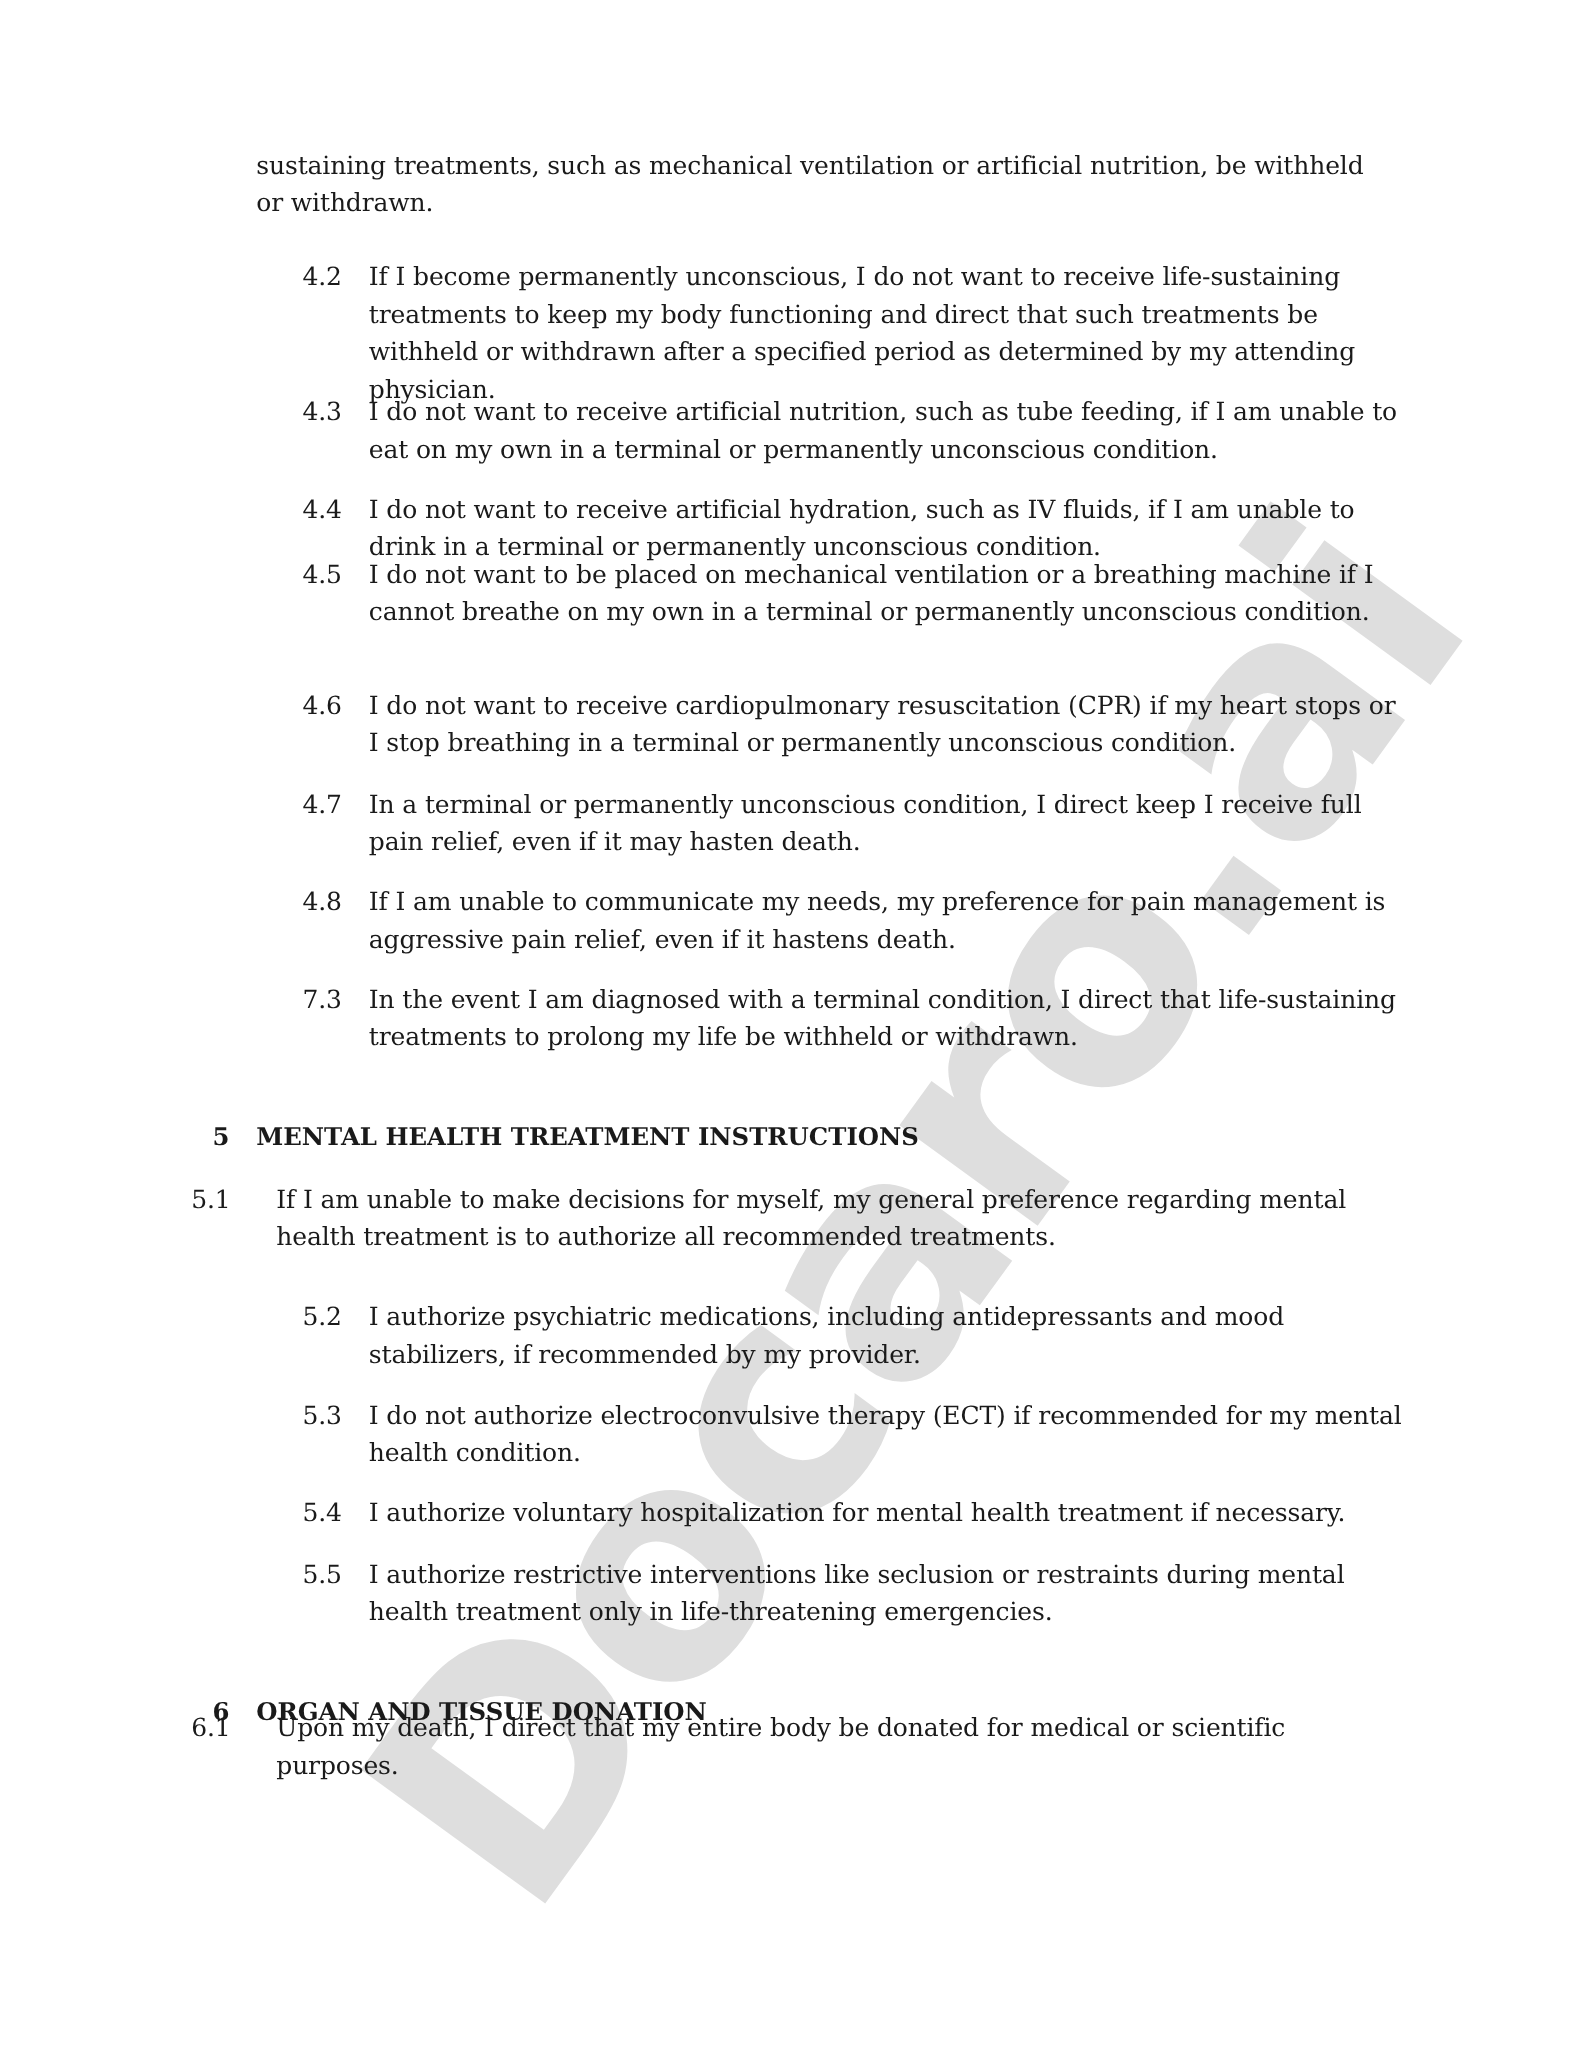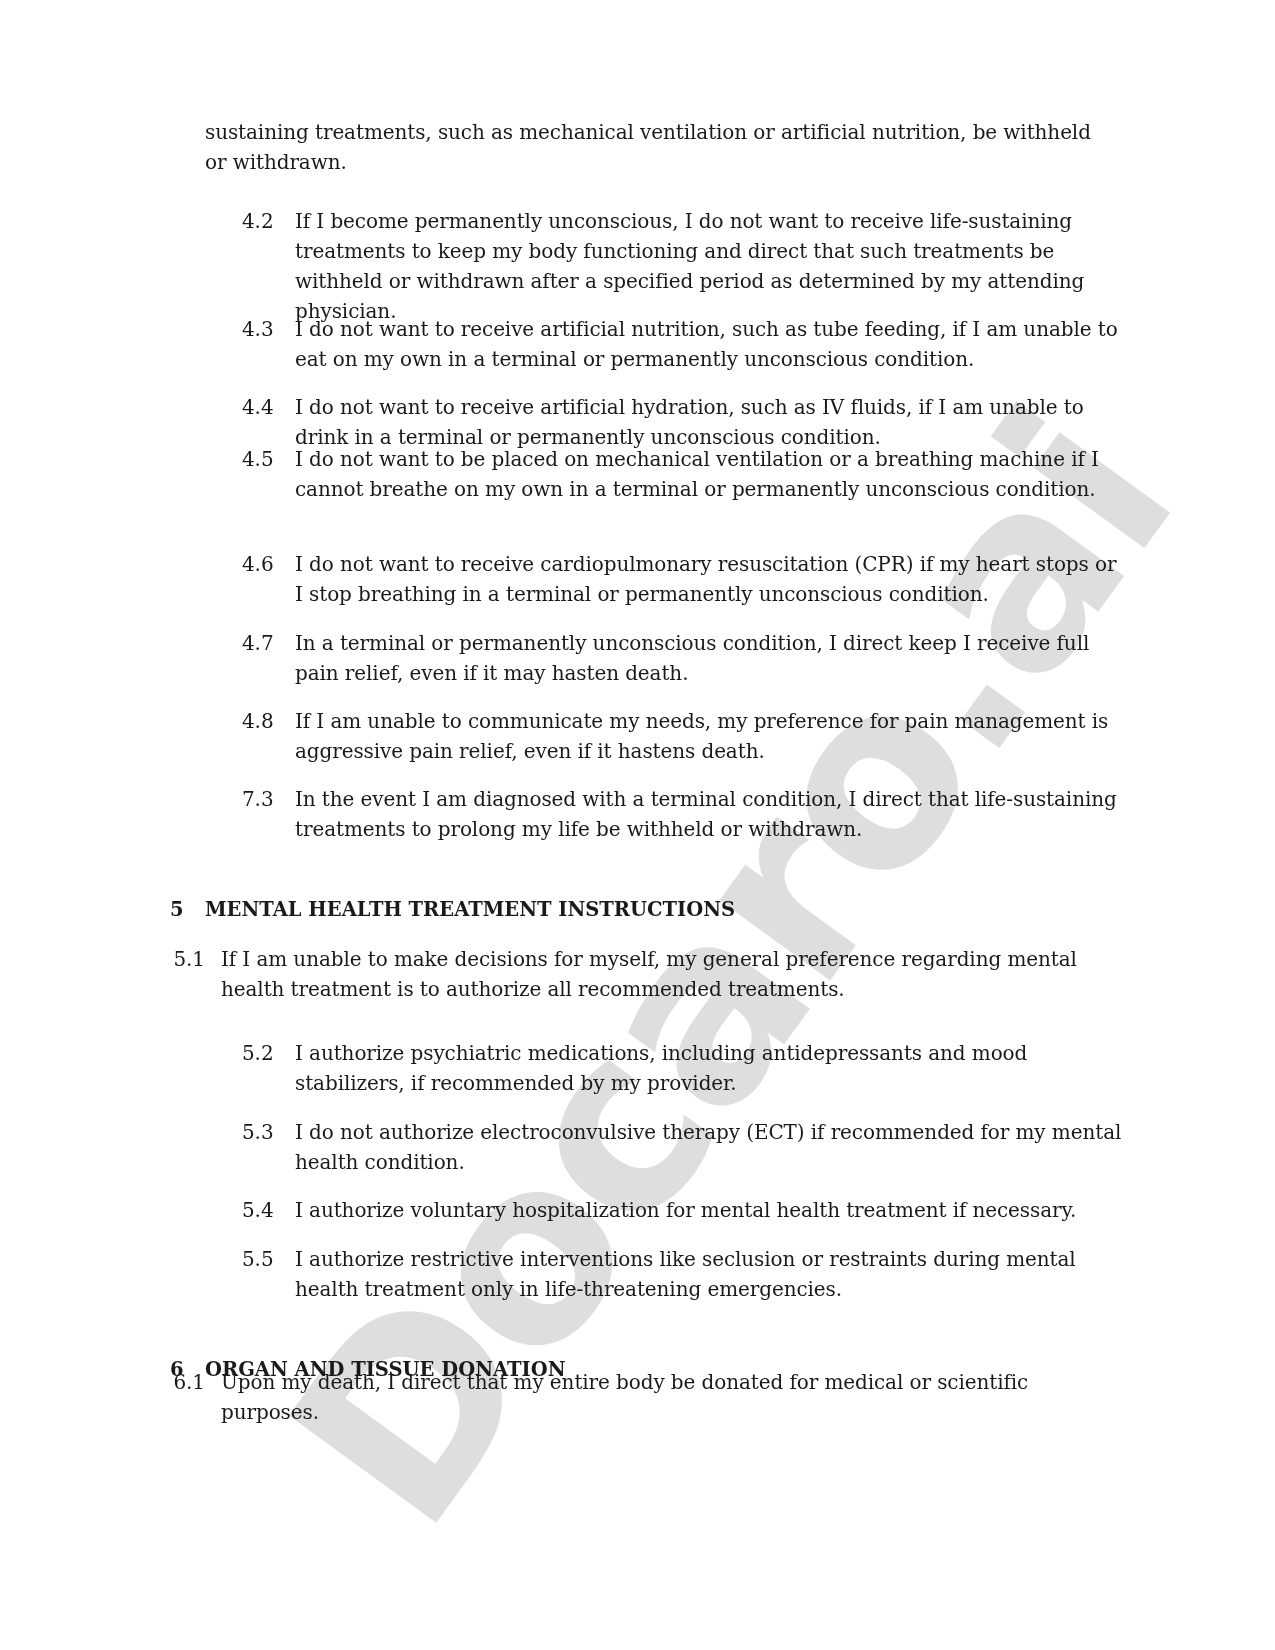--- a/index.html
+++ b/index.html
@@ -5,21 +5,21 @@
   html, body { margin: 0; padding: 0; background: #ffffff; }
   body { width: 1275px; height: 1650px; position: relative; overflow: hidden;
          font-family: "DejaVu Serif", "Liberation Serif", serif; color: #1a1a1a; }
   .page { position: absolute; left: 0; top: 0; width: 1275px; height: 1650px; }
   .text { font-size: 20px; line-height: 30px; letter-spacing: -0.1px; }
   .cont { position: absolute; left: 205px; top: 117px; width: 900px; }
   .sub { position: absolute; left: 242px; width: 880px; display: flex; margin-top: 16px; }
   .sub .num { width: 53px; flex: none; }
   .sub .body { flex: 1; }
   .top { position: absolute; left: 153px; width: 950px; display: flex; }
-  .top .num { width: 52px; flex: none; text-align: right; }
+  .top .num { width: 52px; flex: none; }
   .top .body { flex: 1; margin-left: 16px; }
   .heading { position: absolute; left: 170px; display: flex; font-weight: bold; font-size: 19.5px; line-height: 30px; }
   .heading .num { width: 35px; }
   .watermark { position: absolute; left: 235px; top: 1405px; transform-origin: 0 0; transform: rotate(-54deg);
                font-family: "DejaVu Sans", sans-serif; font-weight: bold; font-size: 250px; color: #d3d3d3;
                opacity: 0.75; white-space: nowrap; pointer-events: none; letter-spacing: -6px; z-index: 0; }
   .content { position: relative; z-index: 1; }
 </style>
 </head>
 <body>

